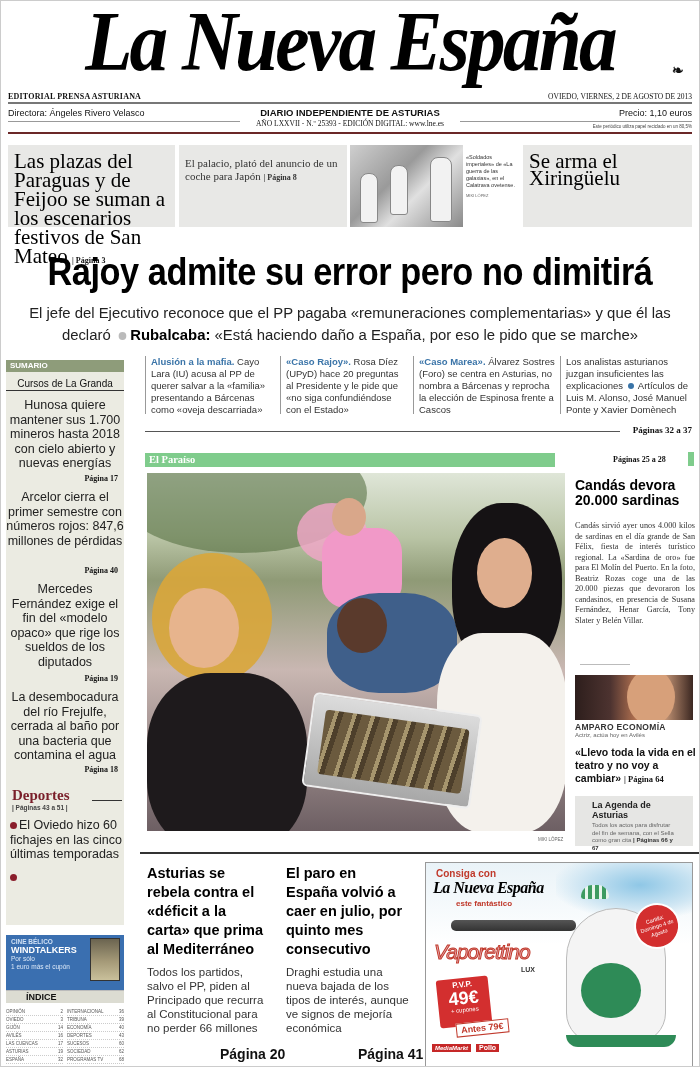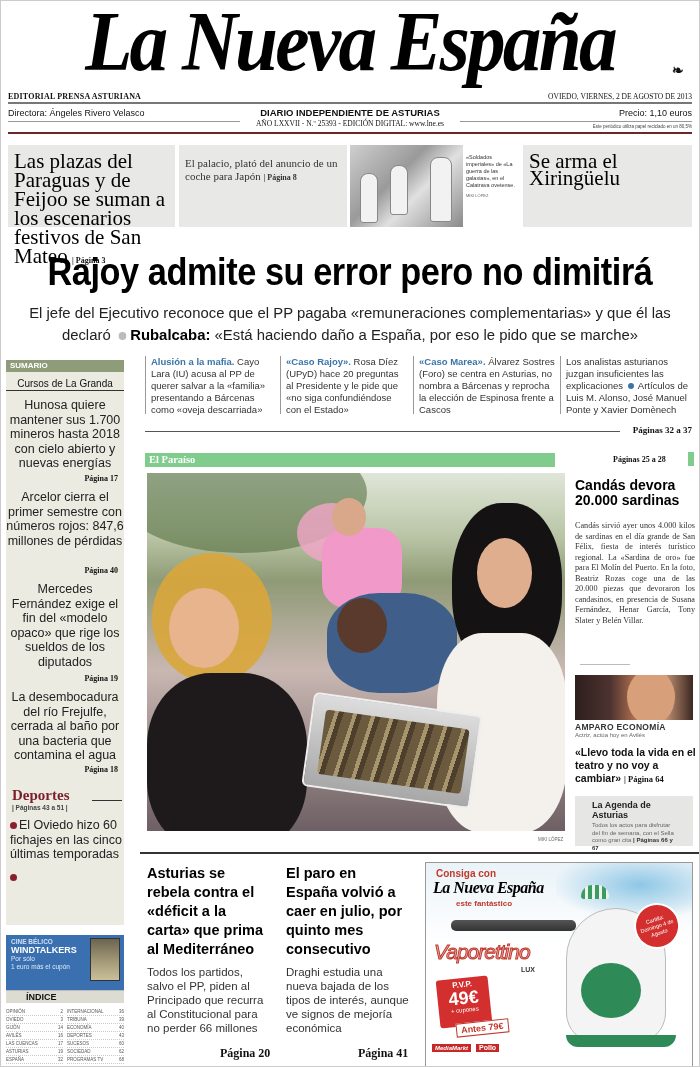--- a/index.html
+++ b/index.html
@@ -86,21 +86,21 @@
   .amparo-role { left: 575px; top: 732px; font-size: 6px; color: #666; }
   .amparo-quote { left: 575px; top: 746px; width: 122px; font-size: 10.5px; font-weight: bold; line-height: 13px; color: #111; }
   .agenda { left: 575px; top: 796px; width: 118px; height: 50px; background: #e6e6e4; padding: 4px 17px; }
   .agenda-title { font-size: 9px; font-weight: bold; color: #222; }
   .agenda-text { font-size: 6px; line-height: 7.5px; color: #666; margin-top: 2px; }
 
   
   .bottom-rule { left: 140px; top: 852px; width: 560px; height: 2px; background: #333; }
   .bstory-title { top: 864px; width: 120px; font-weight: bold; font-size: 14.5px; line-height: 19px; color: #000; }
   .bstory-body { top: 965px; width: 125px; font-size: 11.5px; line-height: 14px; color: #333; }
-  .bstory-pg { top: 1046px; font-family: Liberation Serif, serif; font-weight: bold; font-size: 12px; }
+  .bstory-pg { top: 1046px; font-family: Liberation Sans, sans-serif; font-weight: bold; font-size: 14px; }
 
   
   .ad { left: 425px; top: 862px; width: 268px; height: 235px; border: 1px solid #999; background: linear-gradient(180deg, #eaf3f8 0%, #ffffff 35%, #ffffff 100%); overflow: hidden; }
   .ad-consiga { position: absolute; left: 10px; top: 5px; font-size: 10px; font-weight: bold; color: #c0392b; }
   .ad-brand { position: absolute; left: 7px; top: 16px; font-family: "Liberation Serif", serif; font-style: italic; font-weight: bold; font-size: 16px; color: #000; letter-spacing: -0.5px; }
   .ad-fant { position: absolute; left: 30px; top: 36px; font-size: 8px; color: #c0392b; font-weight: bold; }
   .ad-splash { position: absolute; left: 130px; top: 0; width: 140px; height: 55px; background: radial-gradient(ellipse at 60% 40%, #8fc7e6 0%, #cfe6f3 50%, rgba(255,255,255,0) 75%); }
   .ad-product-name { position: absolute; left: 8px; top: 77px; font-family: "Liberation Sans", sans-serif; font-style: italic; font-size: 21px; color: #e6aab0; -webkit-text-stroke: 1px #c0392b; letter-spacing: -1px; }
   .ad-lux { position: absolute; left: 95px; top: 103px; font-size: 7px; font-weight: bold; color: #333; }
   .ad-price { position: absolute; left: 12px; top: 115px; width: 52px; height: 48px; background: #d32f2f; transform: rotate(-6deg); color: #fff; text-align: center; border-radius: 3px; }

